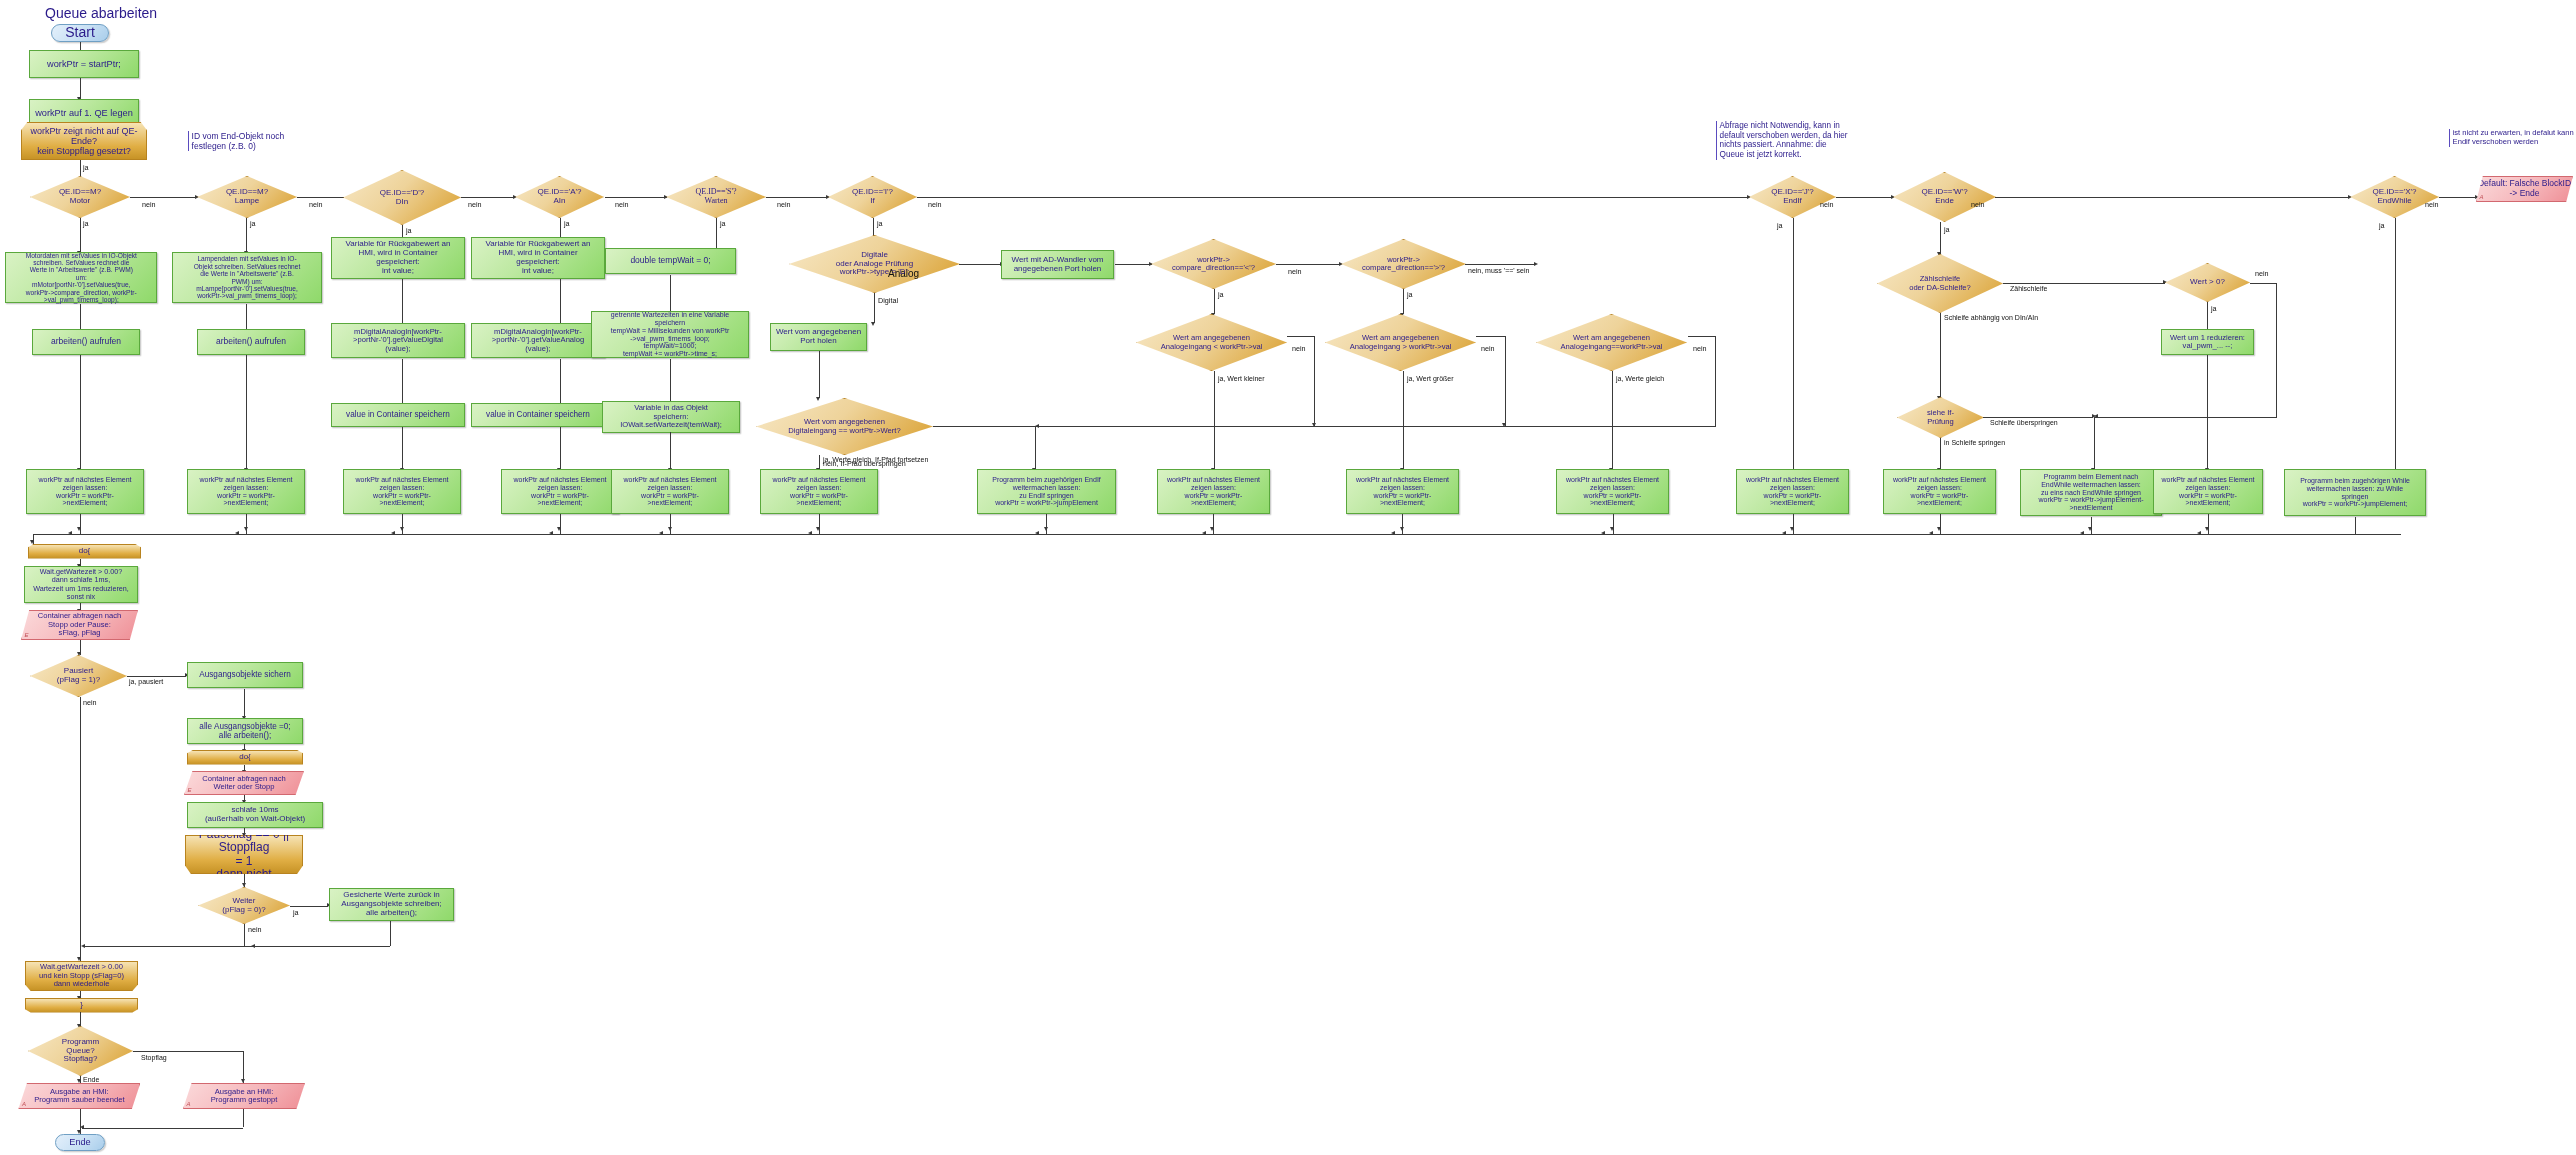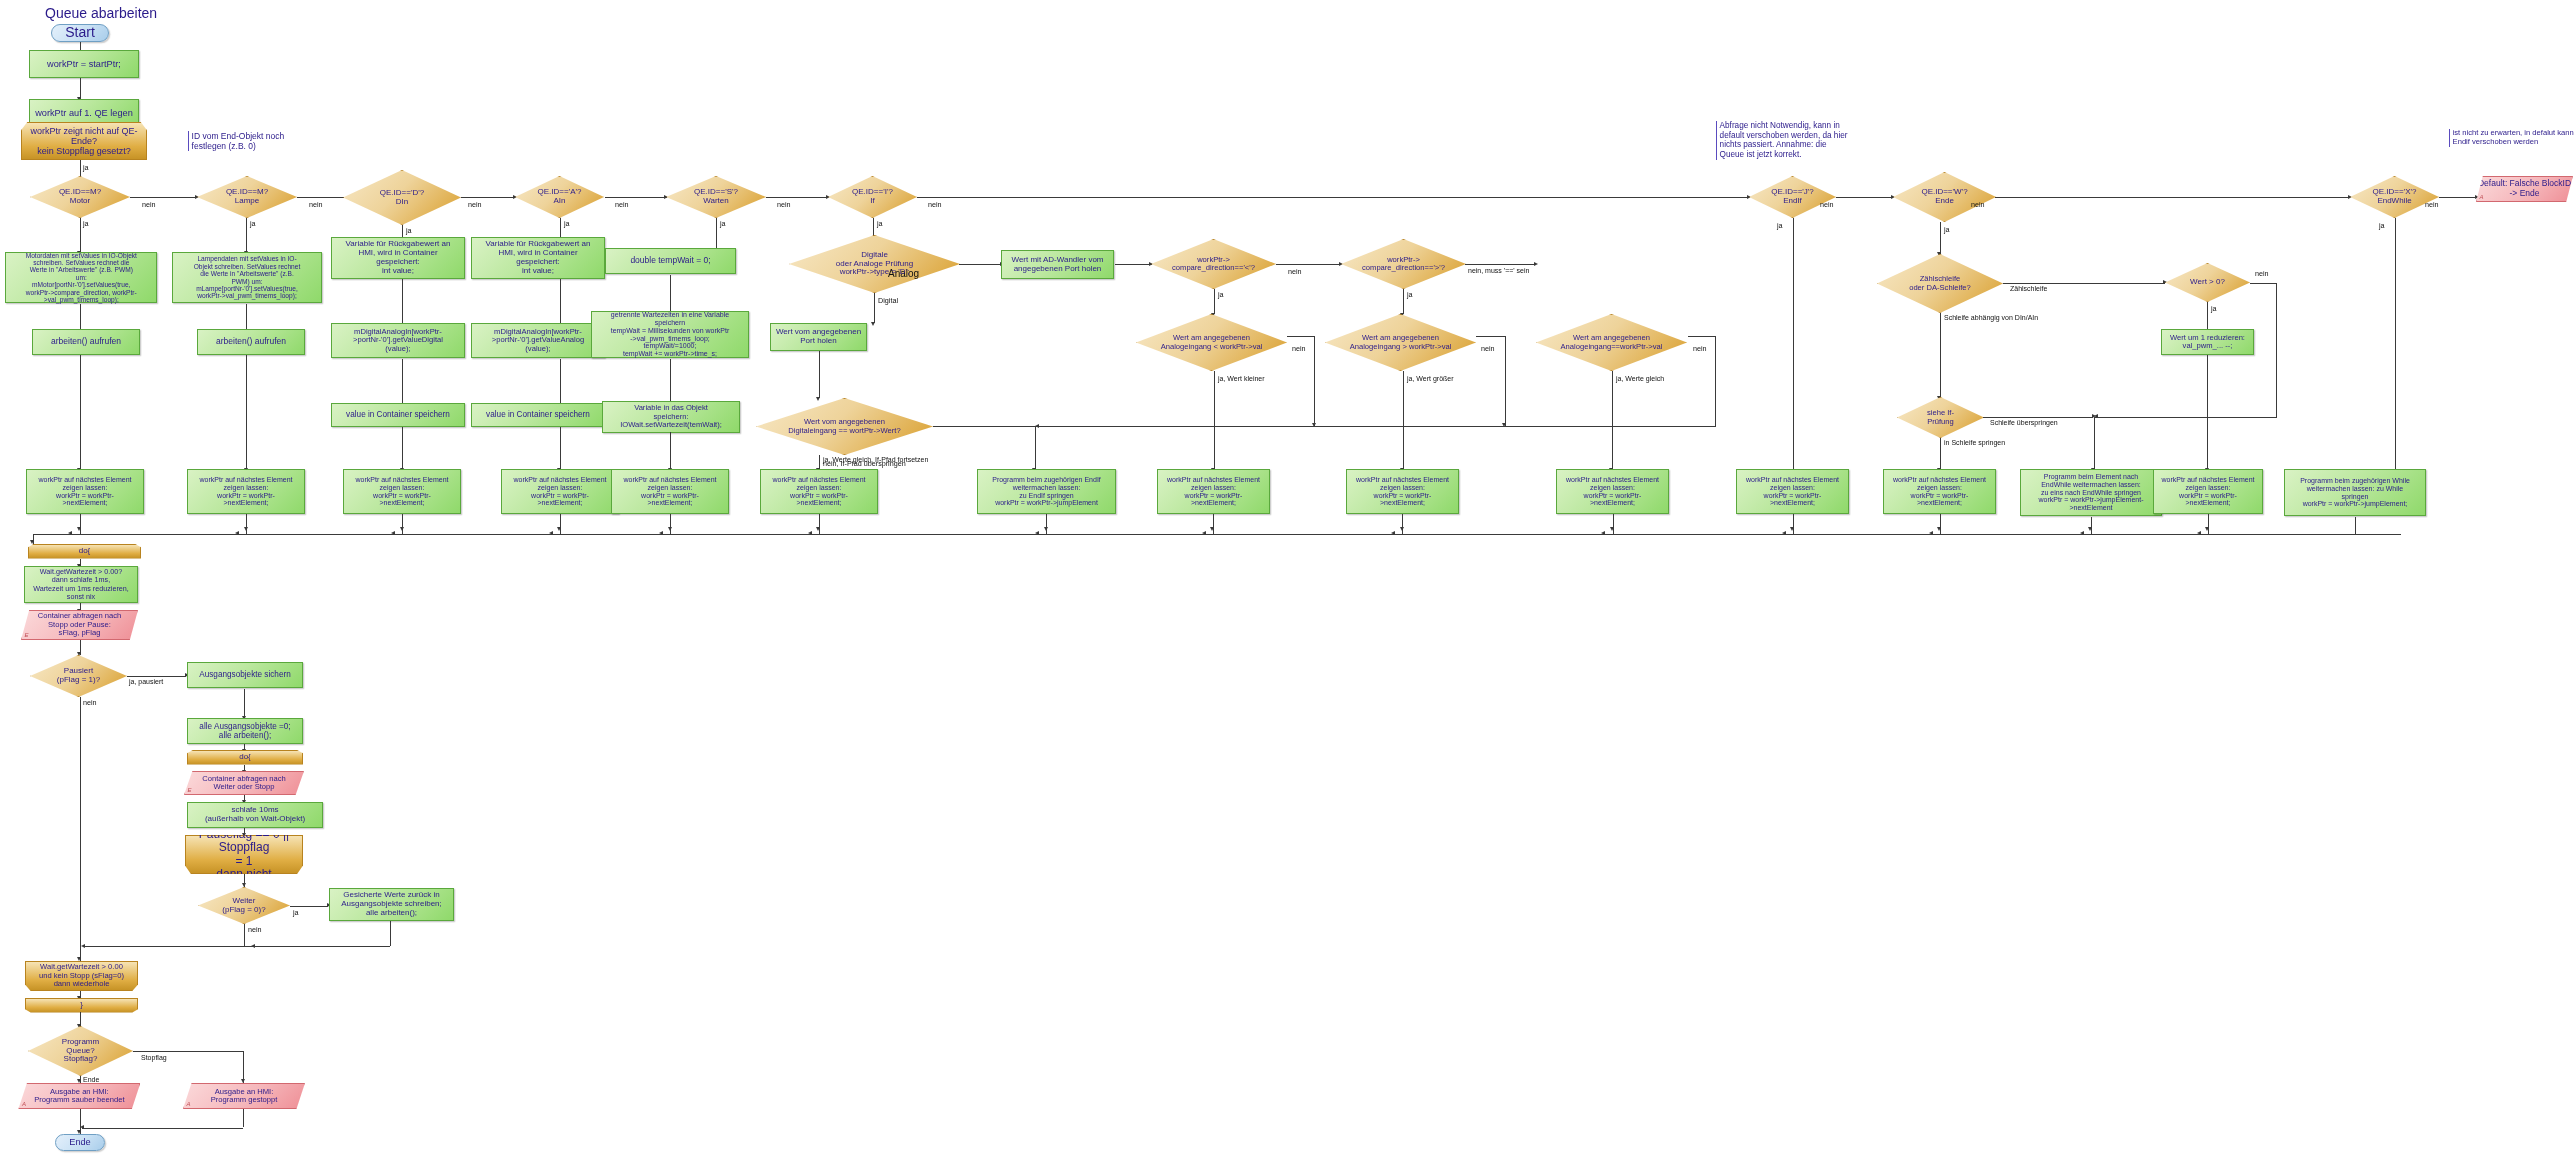--- a/index.html
+++ b/index.html
@@ -136,21 +136,21 @@
     <div class="dtxt">QE.ID=='A'?
 AIn</div>
   </div>
   <div class="ln lnh" style="left:605px;top:197px;width:62px;"></div>
   <div class="arr arr-r" style="left:664px;top:195px;"></div>
   <div class="elbl" style="left:615px;top:200px;font-size:7.2px;">nein</div>
   <div class="ln lnv" style="left:560px;top:218px;height:34px;"></div>
   <div class="elbl" style="left:564px;top:219px;font-size:7.2px;">ja</div>
   <div class="arr arr-d" style="left:557px;top:251px;"></div>
 
-  <div class="node dec" style="left:666px;top:176px;width:100px;height:42px;font-size:8px;">
+  <div class="node dec" style="left:666px;top:176px;width:100px;height:42px;font-size:8px;font-family:Liberation Serif, serif;">
     <div class="dshape"></div>
     <div class="dtxt">QE.ID=='S'?
 Warten</div>
   </div>
   <div class="ln lnh" style="left:766px;top:197px;width:62px;"></div>
   <div class="arr arr-r" style="left:826px;top:195px;"></div>
   <div class="elbl" style="left:777px;top:200px;font-size:7.2px;">nein</div>
   <div class="ln lnv" style="left:716px;top:218px;height:34px;"></div>
   <div class="elbl" style="left:720px;top:219px;font-size:7.2px;">ja</div>
   <div class="arr arr-d" style="left:714px;top:251px;"></div>

